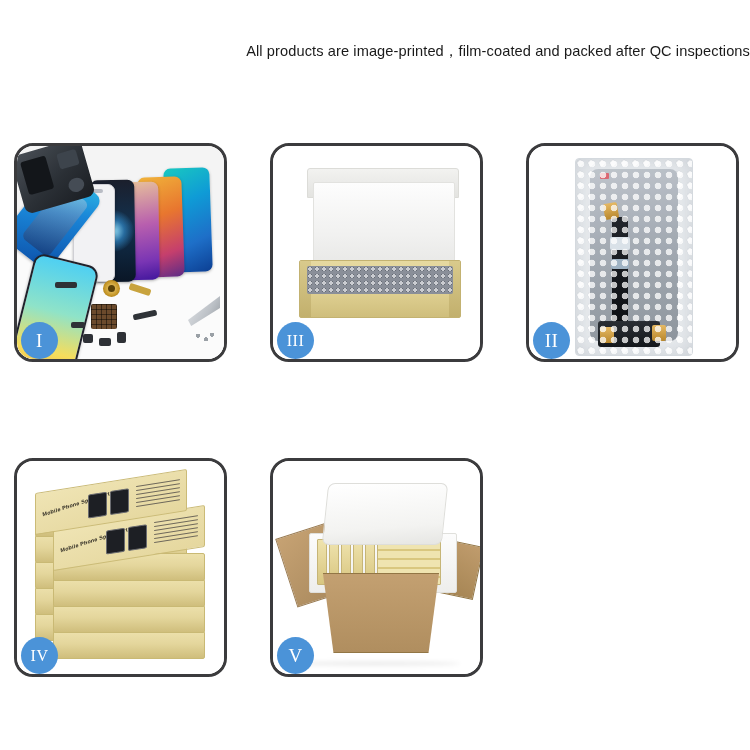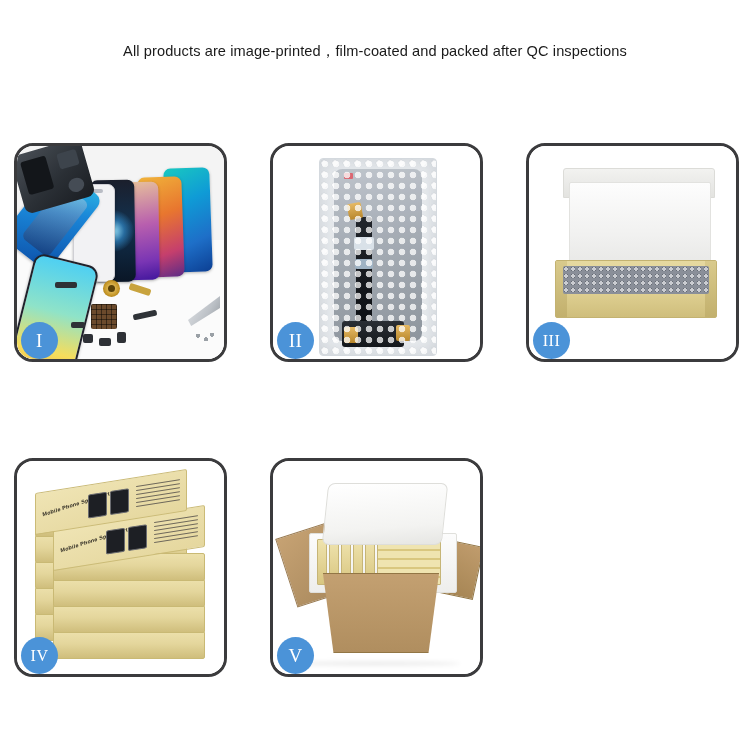--- a/index.html
+++ b/index.html
@@ -12,20 +12,21 @@
 
   
   .header{width:750px;text-align:center;padding-top:31px;box-sizing:border-box;}
   .title{
     font-size:35px;font-weight:700;letter-spacing:2.4px;color:#111111;
     line-height:1.05;white-space:nowrap;
   }
   .subtitle{
     margin-top:11px;font-size:14.6px;color:#1a1a1a;letter-spacing:.1px;
     white-space:nowrap;
+    text-align:right;
   }
 
   
   .grid{
     position:absolute;left:14px;top:143px;width:722px;height:532px;
     display:grid;grid-template-columns:213px 213px 213px;
     grid-template-rows:219px 219px;
     column-gap:43px;row-gap:96px;
   }
   .panel{
@@ -257,52 +258,52 @@
         <div class="part" style="left:82px;top:192px;width:12px;height:8px;"></div>
         <div class="part" style="left:100px;top:186px;width:9px;height:11px;"></div>
         <div class="part" style="left:54px;top:176px;width:14px;height:6px;"></div>
         <div class="screws"></div>
         <div class="tweezer"></div>
       </div>
       <div class="badge">I</div>
     </div>
 
     <div class="panel">
-      <div class="panel-inner p2">
-        <div class="bubble-bag">
-          <div class="lcd">
-            <div class="redtab"></div>
-          </div>
-          <div class="flexstrip">
-            <div class="conn"></div>
-            <div class="conn2"></div>
-          </div>
-          <div class="blackbar"></div>
-          <div class="goldtab gt1"></div>
-          <div class="goldtab gt2"></div>
-          <div class="goldtab gt3"></div>
-          <div class="bubble-overlay"></div>
-        </div>
-      </div>
-      <div class="badge">II</div>
-    </div>
-
-    <div class="panel">
       <div class="panel-inner p3">
         <div class="mailer">
           <div class="lid-back"></div>
           <div class="foam"></div>
           <div class="tray">
             <div class="flapL"></div>
             <div class="flapR"></div>
             <div class="inner"></div>
           </div>
         </div>
       </div>
       <div class="badge wide">III</div>
+    </div>
+
+    <div class="panel">
+      <div class="panel-inner p2">
+        <div class="bubble-bag">
+          <div class="lcd">
+            <div class="redtab"></div>
+          </div>
+          <div class="flexstrip">
+            <div class="conn"></div>
+            <div class="conn2"></div>
+          </div>
+          <div class="blackbar"></div>
+          <div class="goldtab gt1"></div>
+          <div class="goldtab gt2"></div>
+          <div class="goldtab gt3"></div>
+          <div class="bubble-overlay"></div>
+        </div>
+      </div>
+      <div class="badge">II</div>
     </div>
 
     <div class="panel">
       <div class="panel-inner p4">
         <div class="stack">
           <div class="sbox back" style="top:132px;"></div>
           <div class="sbox back" style="top:106px;"></div>
           <div class="sbox back" style="top:80px;"></div>
           <div class="sbox back" style="top:54px;"></div>
           <div class="sbox back" style="top:28px;"></div>

